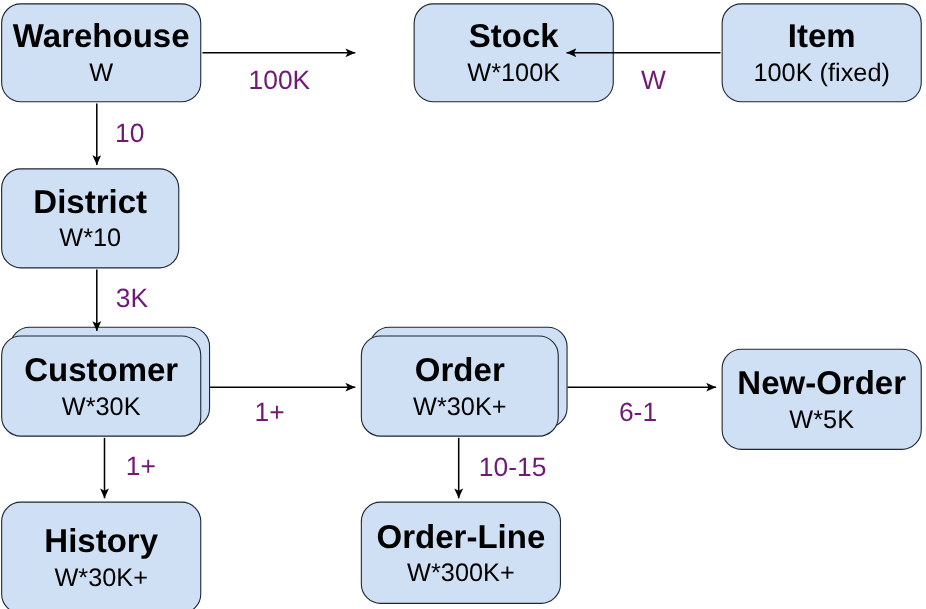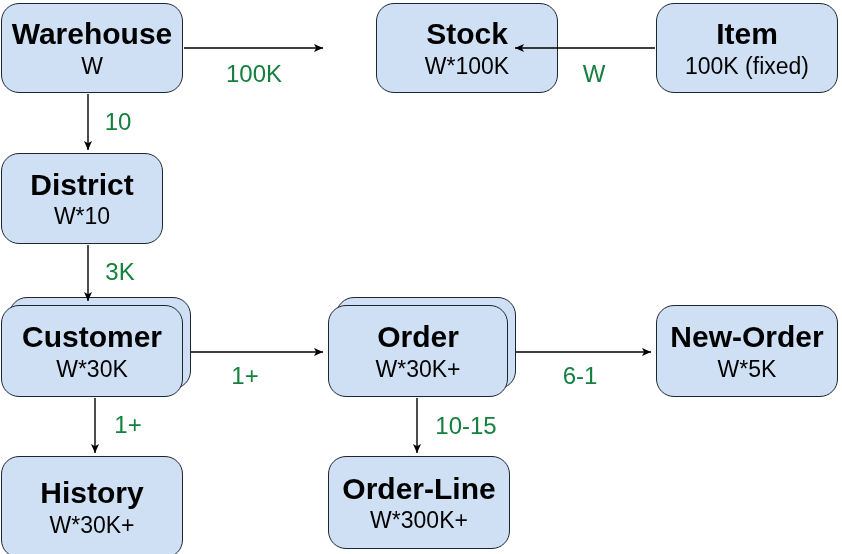--- a/index.html
+++ b/index.html
@@ -36,41 +36,41 @@
     width: 100%;
     height: 100%;
     z-index: 0;
   }
   .entity-title { font-size: 30px; font-weight: bold; color: #000; line-height: 1.15; }
   .entity-card  { font-size: 23px; color: #000; line-height: 1.15; }
   .edge-label {
     position: absolute;
     transform: translate(-50%, -50%);
     font-size: 24px;
-    color: #15803d;
+    color: #701a75;
     white-space: nowrap;
     z-index: 3;
   }
   svg.connectors {
     position: absolute;
     left: 0; top: 0;
     width: 842px; height: 554px;
     pointer-events: none;
     z-index: 2;
   }
   svg.connectors line { stroke: #000; stroke-width: 1.4; }
 
   
   #ent-warehouse  { left: 1px;   top: 3px;   width: 182px; height: 90px; }
   #ent-stock      { left: 328px; top: 3px;   width: 182px; height: 90px; padding-left: 48px; }
   #ent-item       { left: 656px; top: 3px;   width: 182px; height: 90px; }
   #ent-district   { left: 1px;   top: 153px; width: 162px; height: 91px; }
   #ent-customer   { left: 1px;   top: 305px; width: 182px; height: 92px; }
   #ent-order      { left: 328px; top: 305px; width: 180px; height: 92px; }
-  #ent-new-order  { left: 656px; top: 305px; width: 182px; height: 92px; }
+  #ent-new-order  { left: 656px; top: 317px; width: 182px; height: 92px; }
   #ent-history    { left: 1px;   top: 456px; width: 182px; height: 102px; }
   #ent-order-line { left: 328px; top: 456px; width: 182px; height: 93px; }
 
   
   #lbl-0 { left: 254px; top: 74px;  }
   #lbl-1 { left: 594px; top: 74px;  }
   #lbl-2 { left: 118px; top: 122px; }
   #lbl-3 { left: 120px; top: 272px; }
   #lbl-4 { left: 245px; top: 376px; }
   #lbl-5 { left: 580px; top: 376px; }

